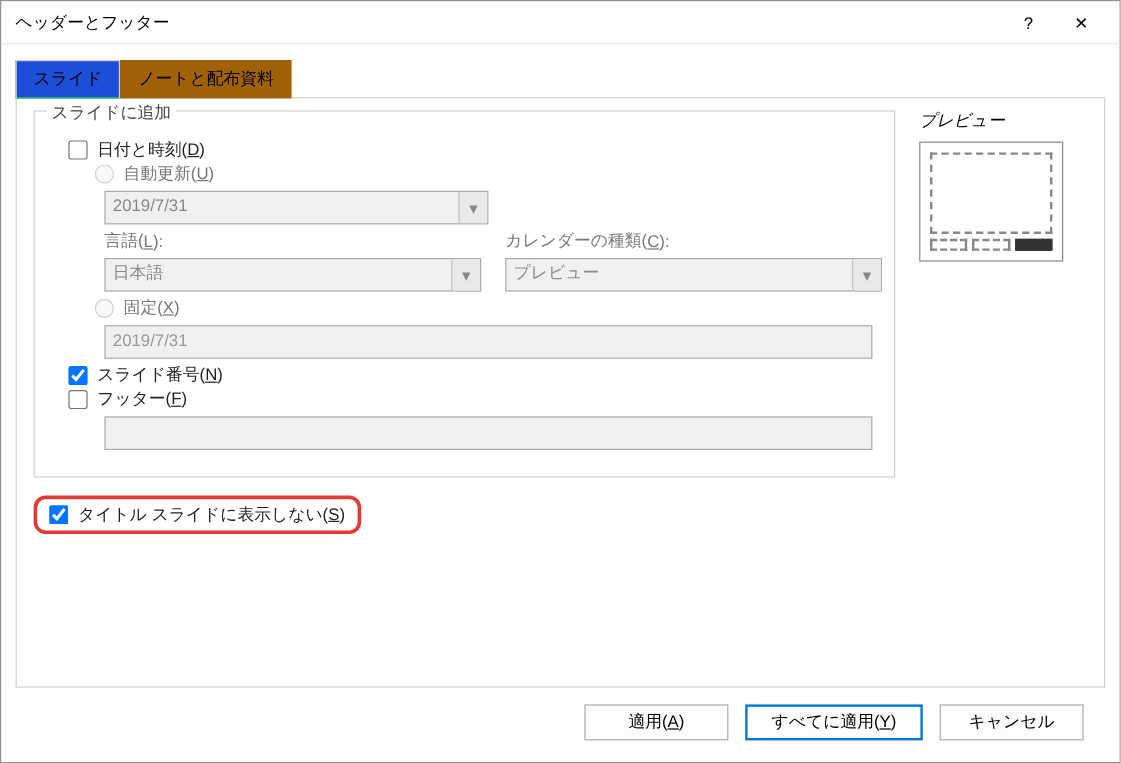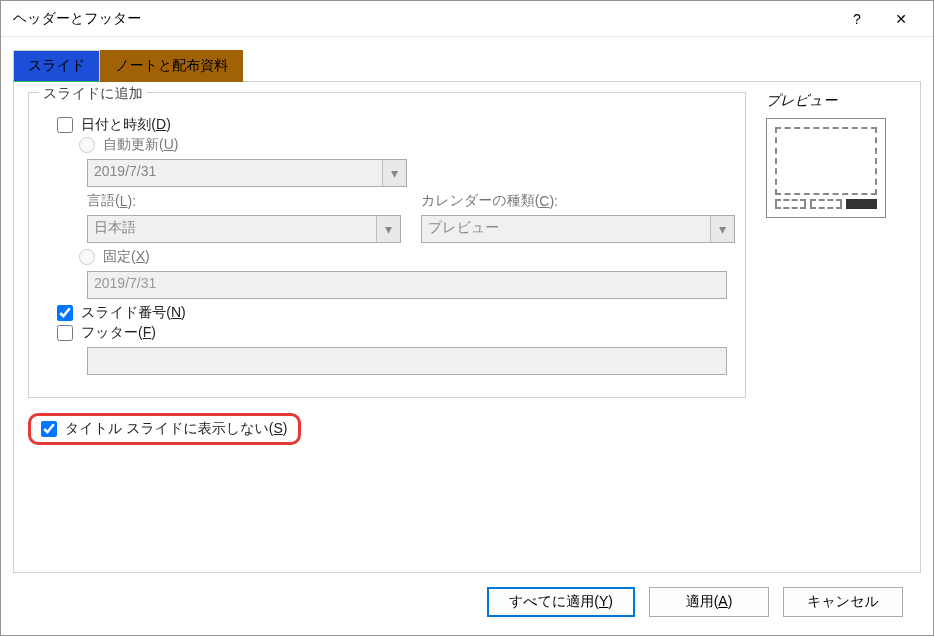--- a/index.html
+++ b/index.html
@@ -157,24 +157,24 @@
           <div class="preview-bottom">
             <div class="preview-slot"></div>
             <div class="preview-slot"></div>
             <div class="preview-slot fill"></div>
           </div>
         </div>
       </div>
     </div>
 
     <div class="ftr">
+      <div class="btn-d">
+        <span><span>適用(</span><span class="underline-key">A</span><span>)</span></span>
+      </div>
       <div class="btn-d default">
         <span><span>すべてに適用(</span><span class="underline-key">Y</span><span>)</span></span>
-      </div>
-      <div class="btn-d">
-        <span><span>適用(</span><span class="underline-key">A</span><span>)</span></span>
       </div>
       <div class="btn-d">
         <span>キャンセル</span>
       </div>
     </div>
   </div>
 </div>
 
 </body></html>

